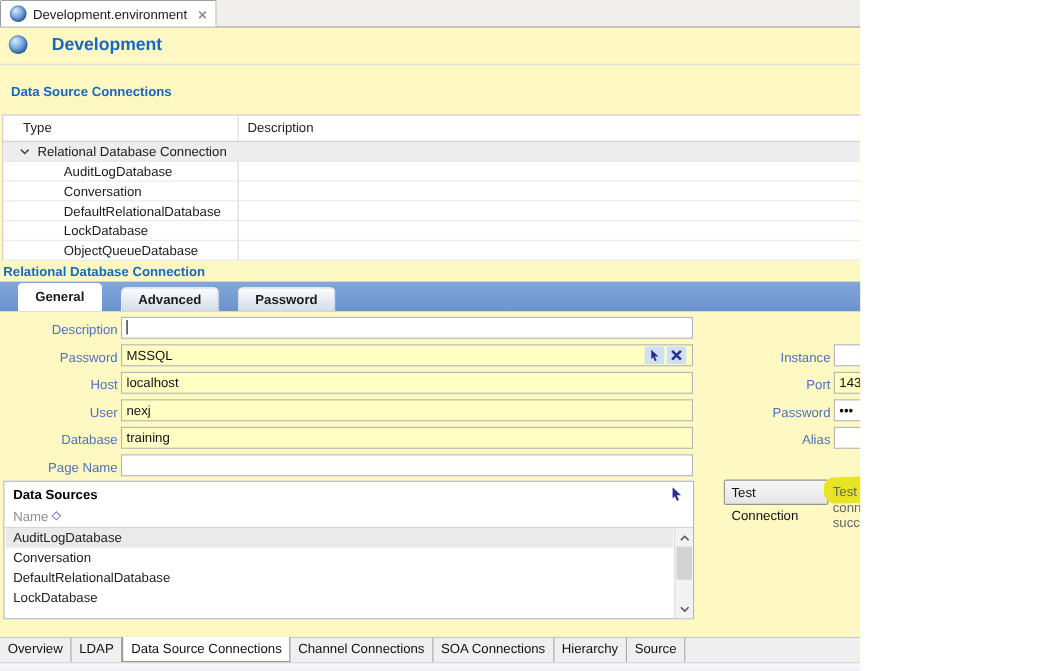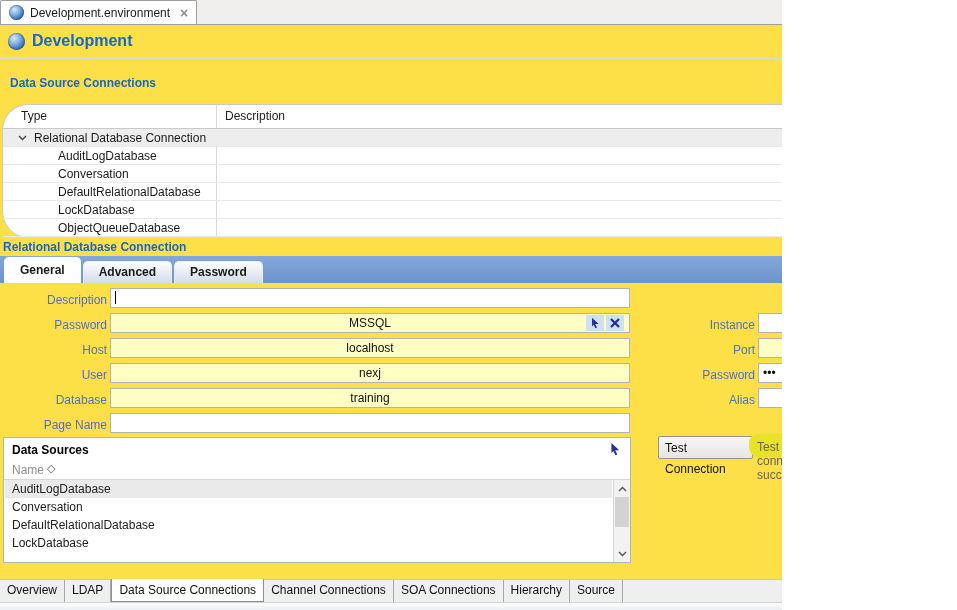--- a/index.html
+++ b/index.html
@@ -1,60 +1,60 @@
 <!DOCTYPE html>
 <html><head>
 <meta charset="utf-8">
 <style>
   html,body{margin:0;padding:0;background:#fff;}
-  #app{position:relative;width:782px;height:610px;overflow:hidden;background:#fde047;
+  #app{position:relative;width:782px;height:610px;overflow:hidden;background:#fef9c3;
        font-family:"Liberation Sans",sans-serif;font-size:12px;color:#1a1a1a;}
 
   
   .editor-tabbar{position:absolute;left:0;top:0;width:957px;height:25px;background:#f0efed;border-bottom:1px solid #9f9f9f;box-sizing:border-box;}
   .editor-tab{position:absolute;left:0;top:0;height:24px;background:#fff;border:1px solid #9f9f9f;border-bottom:none;
               display:flex;align-items:center;padding:0 8px;gap:6px;border-radius:2px 2px 0 0;box-sizing:border-box;}
   .globe{width:15px;height:15px;border-radius:50%;flex:none;
          background:radial-gradient(circle at 35% 30%,#d8ecfb 0%,#7fb0e2 38%,#2f66ae 75%,#1c4a86 100%);
          box-shadow:inset 0 0 2px #123c6e;}
   .tab-close{color:#8d8d8d;font-size:14px;line-height:14px;margin-left:4px;font-weight:bold;}
 
   
-  .page-header{position:absolute;left:8px;top:32px;display:flex;align-items:flex-end;gap:7px;}
+  .page-header{position:absolute;left:8px;top:32px;display:flex;align-items:flex-start;gap:22px;}
   .page-header .globe{width:17px;height:17px;}
   .page-title{font-size:16px;font-weight:bold;color:#1568ca;}
   .hr1{position:absolute;left:0;top:58px;width:957px;border-top:1px solid #dcdcdc;}
 
   .sec-title{position:absolute;font-weight:bold;color:#1568ca;}
 
   
-  .ctable{position:absolute;left:2px;top:104px;width:955px;border-top:1px solid #c9c9c9;border-left:1px solid #c9c9c9;background:#fff;box-sizing:border-box;border-radius:26px;}
+  .ctable{position:absolute;left:2px;top:104px;width:955px;border-top:1px solid #c9c9c9;border-left:1px solid #c9c9c9;background:#fff;box-sizing:border-box;}
   .ctable .colline{position:absolute;left:213px;top:0;bottom:0;width:1px;background:#d9d9d9;}
   .thead{position:relative;height:23px;border-bottom:1px solid #c9c9c9;}
   .th-type{position:absolute;left:18px;top:4px;color:#222;}
   .th-desc{position:absolute;left:222px;top:4px;color:#222;}
   .trow{position:relative;height:17px;border-bottom:1px solid #e9e9e9;display:flex;align-items:center;}
   .trow.group{background:#ededed;}
   .chev{margin-left:15px;flex:none;display:flex;}
   .trow.group .rlabel{margin-left:7px;}
   .trow.child .rlabel{margin-left:55px;}
 
   
   .formtabs{position:absolute;left:0;top:256px;width:957px;height:27px;background:linear-gradient(#83a7da,#6b93cc);
-            display:flex;align-items:flex-end;padding-left:4px;gap:2px;box-sizing:border-box;}
+            display:flex;align-items:flex-end;padding-left:16px;gap:17px;box-sizing:border-box;}
   .ftab{height:21px;line-height:21px;padding:0 15px;font-weight:bold;color:#1a1a1a;
         background:linear-gradient(#fdfdfe,#d2dbe9);border:1px solid #e9eff8;border-bottom:none;border-radius:5px 5px 0 0;}
   .ftab.active{height:25px;line-height:25px;background:#fff;border-color:#fff;}
 
   
   .f-label{position:absolute;width:102px;text-align:right;color:#4d72c4;line-height:20px;}
   .f-label.r{width:100px;}
   .f-input{position:absolute;height:18px;border:1px solid #b3b3b3;background:#fff;padding:0 4px;margin:0;
            font-family:"Liberation Sans",sans-serif;font-size:12px;color:#111;box-sizing:content-box;}
-  .f-input.yellow{background:#ffffc4;text-align:center;}
+  .f-input.yellow{background:#ffffc4;}
   .f-input.left{left:110px;width:510px;}
   .f-input.right{left:758px;width:191px;}
   .caret{position:absolute;left:115px;top:291px;width:1px;height:13px;background:#000;}
   .mini{position:absolute;width:18px;height:16px;background:#cfe0f6;border:0;display:flex;align-items:center;justify-content:center;padding:0;}
 
   
   .dsbox{position:absolute;left:3px;top:437px;width:628px;height:126px;border:1px solid #afb8c2;background:#fff;box-sizing:border-box;}
   .ds-title{position:absolute;left:8px;top:5px;font-weight:bold;color:#000;}
   .ds-pointer{position:absolute;right:8px;top:4px;}
   .ds-name{position:absolute;left:8px;top:25px;color:#8f8f8f;}

